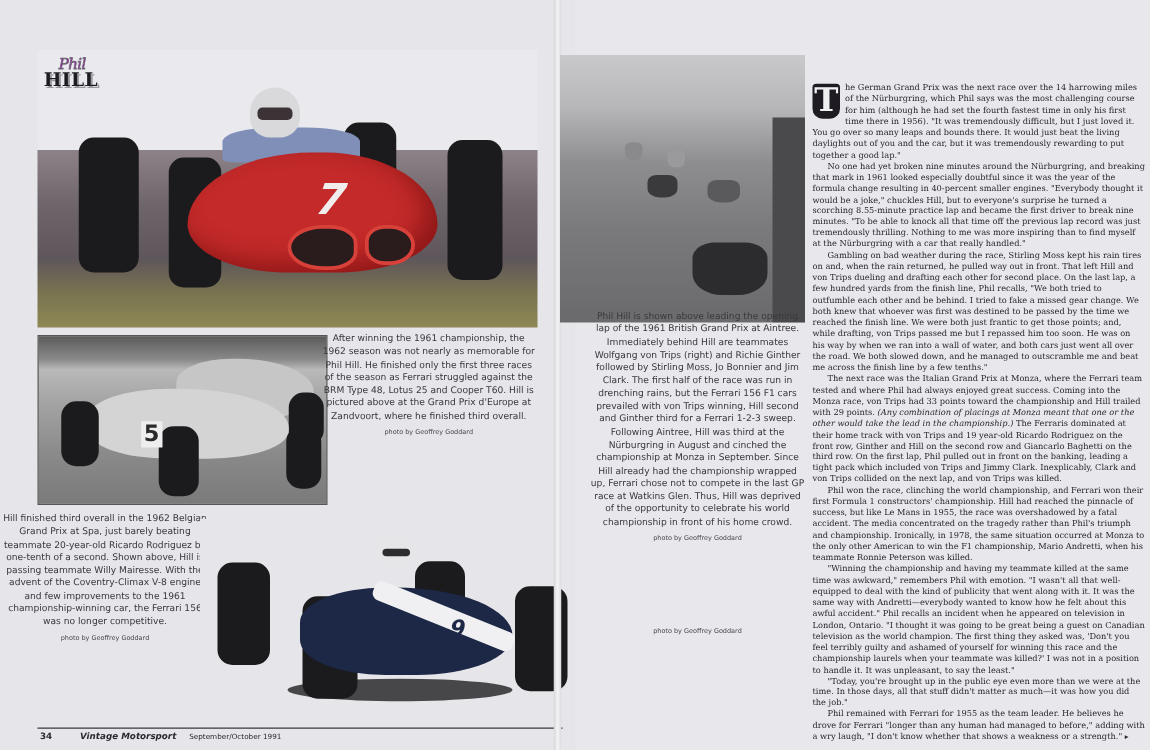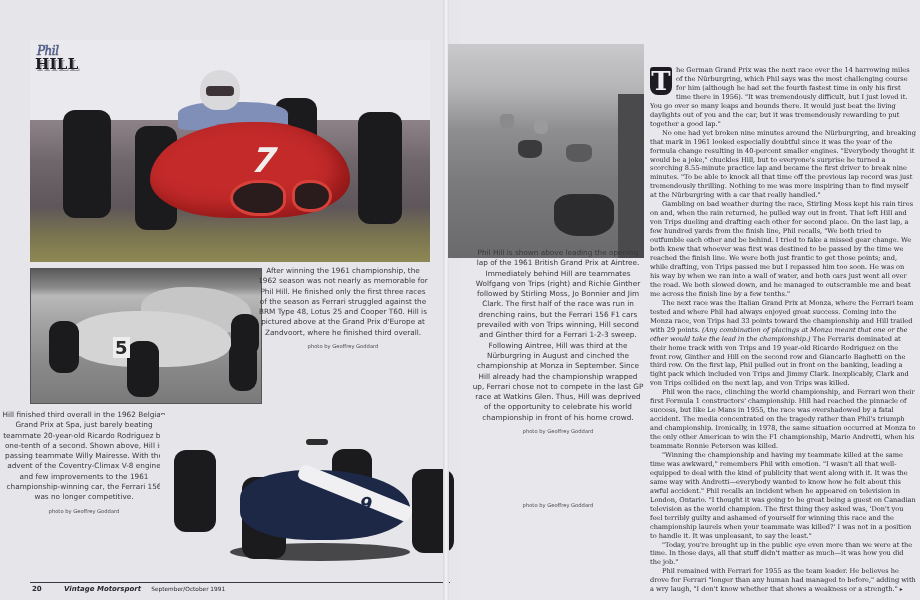--- a/index.html
+++ b/index.html
@@ -7,22 +7,22 @@
     body { position: relative; font-family: "DejaVu Sans", sans-serif; color: #2c2a2e; }
 
     .spread { position: absolute; left: 0; top: 0; width: 920px; height: 600px; }
     .page-left { position: absolute; left: 0; top: 0; width: 460px; height: 600px; background: #e6e5e9; }
     .page-right { position: absolute; left: 460px; top: 0; width: 460px; height: 600px; background: #e8e7eb; }
     .gutter { position: absolute; left: 443px; top: 0; width: 6px; height: 600px;
       background: linear-gradient(to right, #d5d4d8, #f4f3f5, #dcdbe0); }
 
     
     .logo { position: absolute; left: 35px; top: 44px; width: 44px; height: 32px; }
-    .logo-script { position: absolute; left: 2px; top: 0; font-family: "DejaVu Serif", serif;
-      font-style: italic; font-size: 12px; color: #1d4ed8; -webkit-text-stroke: 0.6px #6a6a70; letter-spacing: -0.5px; }
+    .logo-script { position: absolute; left: 12px; top: 0; font-family: "DejaVu Serif", serif;
+      font-style: italic; font-size: 12px; color: #a21caf; -webkit-text-stroke: 0.6px #6a6a70; letter-spacing: -0.5px; }
     .logo-block { position: absolute; left: 0; top: 11px; font-family: "DejaVu Serif", serif; font-weight: bold;
       font-size: 15px; color: #1e1c22; letter-spacing: 0.3px; text-shadow: 1.5px 1.5px 0 #9a999e; }
 
     
     .photo { position: absolute; overflow: hidden; }
     .photo-ferrari { left: 30px; top: 40px; width: 400px; height: 222px;
       background: linear-gradient(to bottom, #e9e9ee 0%, #e9e9ee 36%, #8d8288 36%, #6f666b 55%, #5e565a 75%, #7a7450 88%, #8e8855 100%); }
     .photo-spa { left: 30px; top: 268px; width: 232px; height: 136px; border: 1px solid #555;
       background: linear-gradient(to bottom, #5a5a5a 0%, #8b8b8b 14%, #b9b9b9 20%, #a3a3a3 40%, #8a8a8a 70%, #7a7a7a 100%); }
     .photo-cooper { left: 160px; top: 415px; width: 300px; height: 152px; background: #e6e6ea; }
@@ -133,21 +133,21 @@
       <div class="tyre" style="left:252px;top:54px;width:42px;height:84px;"></div>
       <div class="cooper-body"></div>
       <div class="cooper-stripe"></div>
       <div class="cooper-number">9</div>
       <div class="cooper-helmet"></div>
       <div class="cooper-goggles"></div>
     </div>
 
     <div class="footer-rule-left"></div>
     <div class="folio-left">
-      <span class="folio-num">20</span>
+      <span class="folio-num">34</span>
       <span class="folio-mag">Vintage Motorsport</span>
       <span class="folio-date">September/October 1991</span>
     </div>
   </div>
 
   <div class="gutter"></div>
 
   <div class="page-right">
     
     

